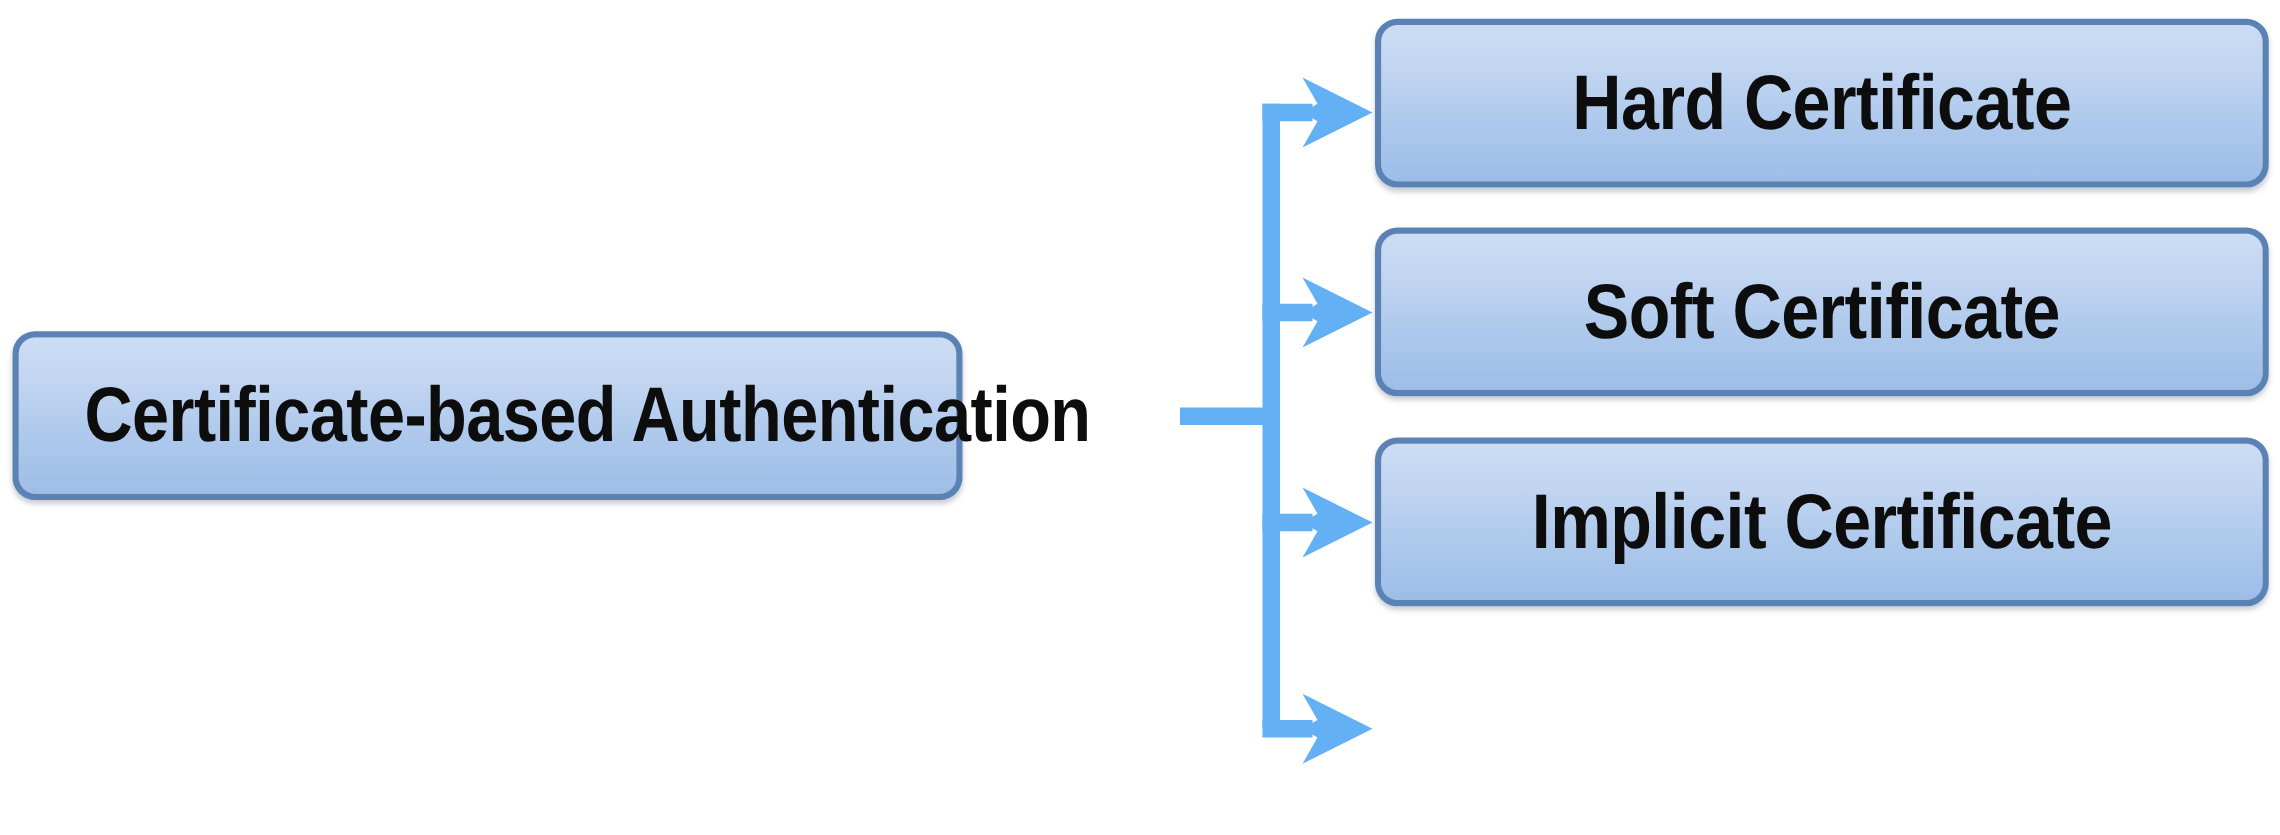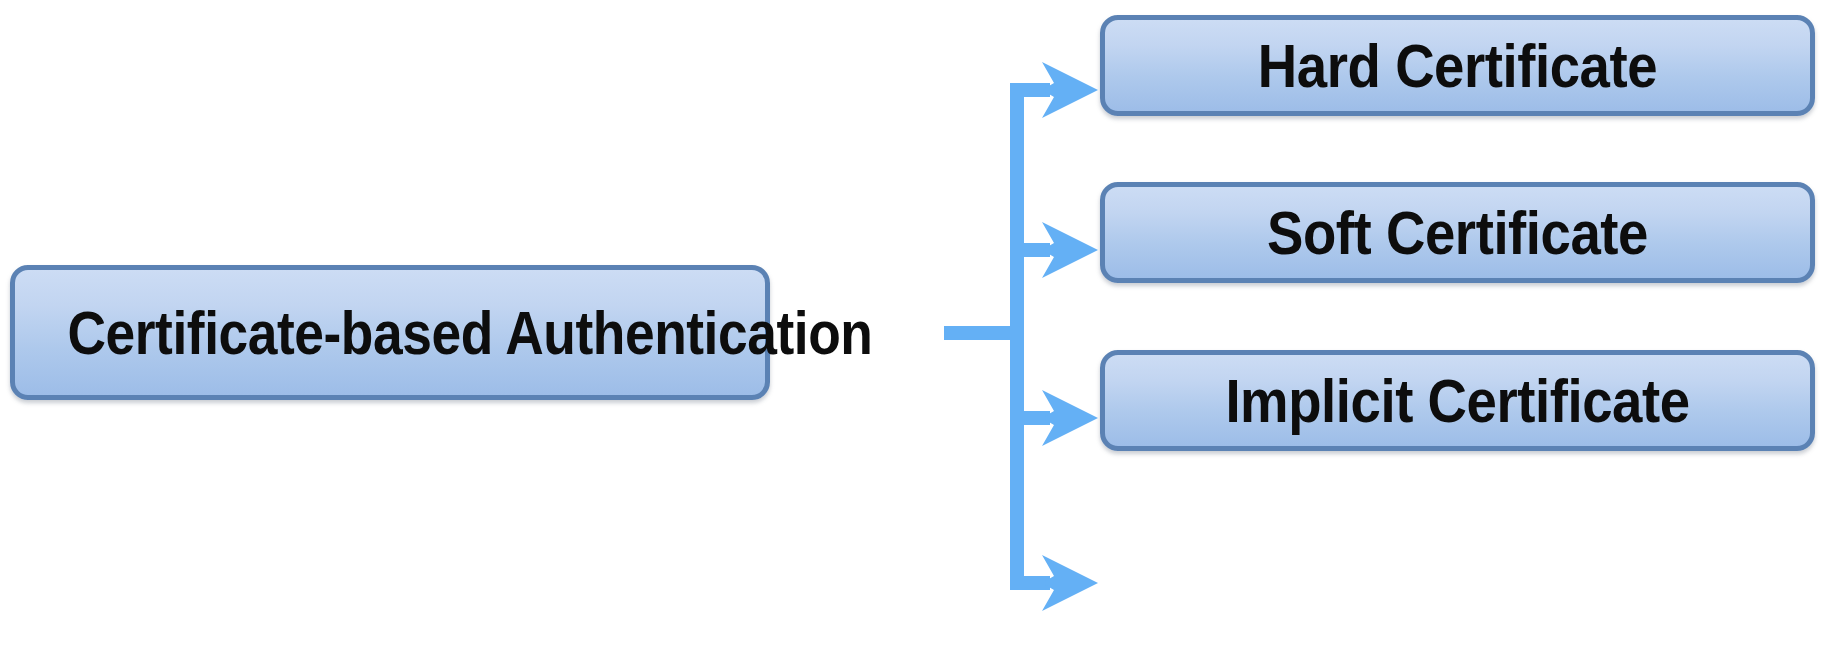--- a/index.html
+++ b/index.html
@@ -59,21 +59,21 @@
     height: 135px;
   }
   #node-root .node-label {
     text-align: center;
     transform: scaleX(0.86);
   }
   
   .node-child {
     left: 1100px;
     width: 715px;
-    height: 101px;
+    height: 135px;
   }
   .node-child .node-label {
     text-align: center;
   }
   #node-child-0 { top: 15px; }
   #node-child-1 { top: 182px; }
   #node-child-2 { top: 350px; }
   #node-child-3 { top: 515px; }
 </style>
 </head>

